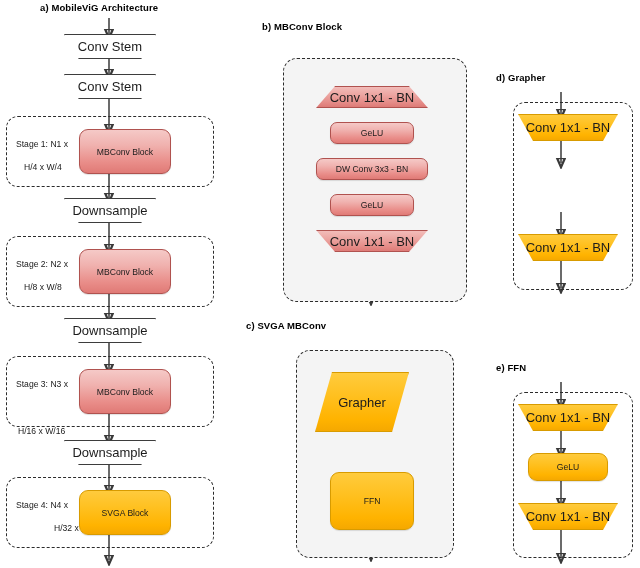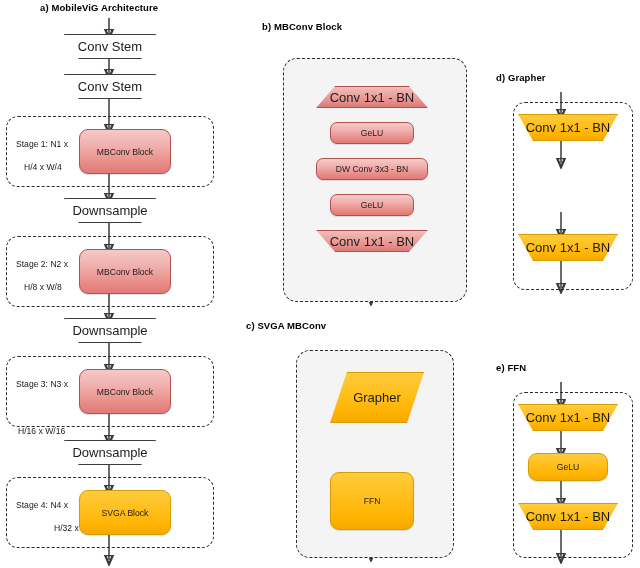--- a/index.html
+++ b/index.html
@@ -257,21 +257,21 @@
 
   <div class="shape trap-red-down" style="left:316px;top:230px;width:112px;height:22px;">
     <div class="fill"></div>
     <span>Conv 1x1 - BN</span>
   </div>
 
   <div class="caption" style="left:246px;top:320px;">c) SVGA MBConv</div>
 
   <div class="dashed-box filled" style="left:296px;top:350px;width:156px;height:206px;"></div>
 
-  <div class="shape para-orange" style="left:330px;top:372px;width:94px;height:51px;">
+  <div class="shape para-orange" style="left:315px;top:372px;width:94px;height:60px;">
     <div class="fill"></div>
     <span>Grapher</span>
   </div>
 
   <div class="node rrect-orange" style="left:330px;top:472px;width:84px;height:58px;display:flex;align-items:center;justify-content:center;font-size:8.6px;">
     <span>FFN</span>
   </div>
 
   <div class="caption" style="left:496px;top:72px;">d) Grapher</div>
 

